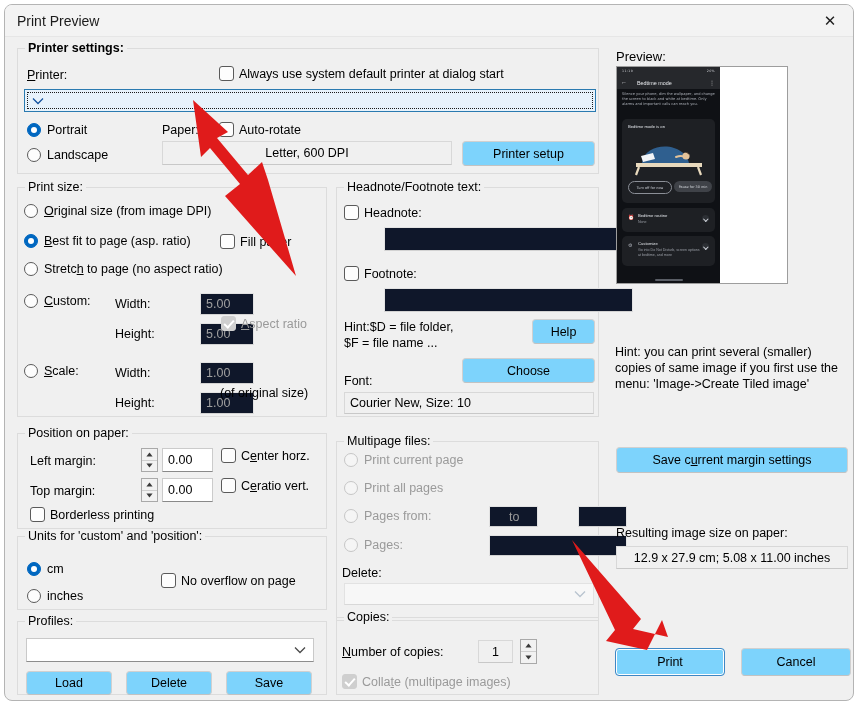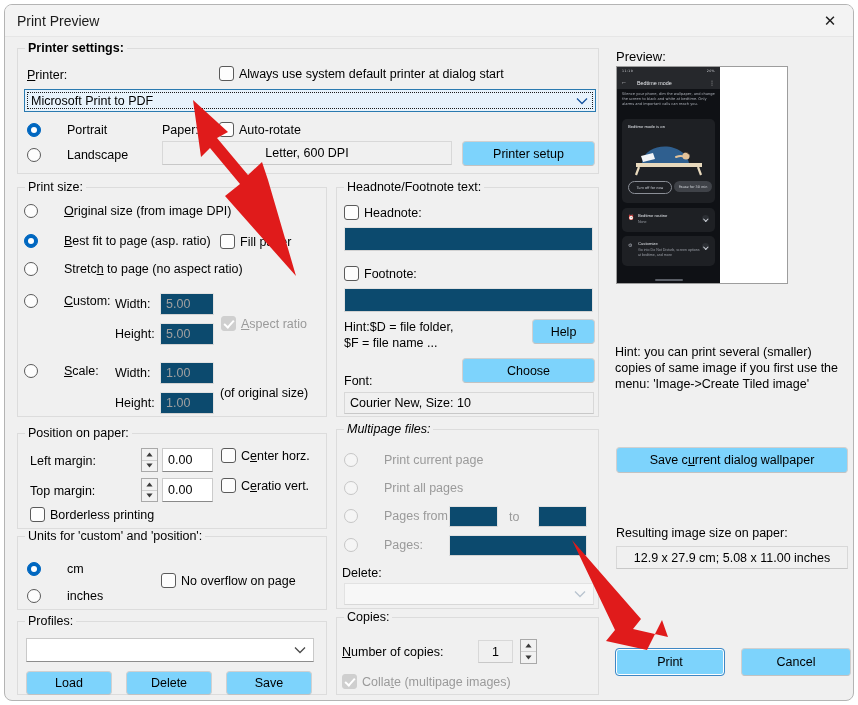--- a/index.html
+++ b/index.html
@@ -66,21 +66,20 @@
   .lbl { position: absolute; white-space: nowrap; font-size: 12.5px; color: #000; }
   .lbl.dim { color: #9a9a9a; }
   .u { text-decoration: underline; }
 
   
   .radio {
     position: absolute;
     display: flex; align-items: center;
     white-space: nowrap;
     cursor: default;
-    gap: 20px;
   }
   .radio .dot {
     width: 14px; height: 14px; border-radius: 50%;
     border: 1px solid #5a5a5a;
     background: #fdfdfd;
     box-sizing: border-box;
     margin-right: 6px;
     flex: 0 0 auto;
     position: relative;
   }
@@ -137,23 +136,24 @@
     border: 1px solid #cbcbcb;
     border-bottom: 1px solid #898989;
     font-size: 12.5px;
     color: #000;
     display: flex; align-items: center;
     padding: 0 5px;
     white-space: nowrap;
     overflow: hidden;
   }
   .field.flat {
-    background: #0c4a6e;
+    background: #0f172a;
     border: 1px solid #e2e2e2;
     border-bottom: 1px solid #d2d2d2;
+    margin-left: 40px;
   }
   .field.readonly {
     background: #f0f0f0;
     border: 1px solid #d8d8d8;
     border-bottom: 1px solid #c8c8c8;
   }
   .field.dimtext { color: #a0a0a0; }
   .field.center { justify-content: center; }
 
   
@@ -325,21 +325,20 @@
   <div class="lbl" style="left:22px; top:63px;">
     <span class="u">P</span><span>rinter:</span>
   </div>
 
   <div class="check" style="left:214px; top:61px;">
     <span class="box"></span>
     <span class="clabel">Always use system default printer at dialog start</span>
   </div>
 
   <div class="combo" id="printer-combo" style="left:19px; top:84px; width:572px; height:23px; position:absolute;">
-    <span class="cval">Microsoft Print to PDF</span>
     <span class="chev">
       <svg width="12" height="8" viewBox="0 0 12 8">
           <path d="M1 1.5 L6 6.5 L11 1.5" fill="none" stroke="#15539e" stroke-width="1.3"></path>
         </svg>
     </span>
     <span class="focusring"></span>
   </div>
 
   <div class="radio on" style="left:22px; top:118px;">
     <span class="dot"></span>
@@ -514,21 +513,21 @@
   </div>
   <div class="radio" style="left:22px; top:584px;">
     <span class="dot"></span>
     <span class="rlabel">inches</span>
   </div>
   <div class="check" style="left:156px; top:568px;">
     <span class="box"></span>
     <span class="clabel">No overflow on page</span>
   </div>
 
-  <div class="group" style="left:331px; top:424px; width:263px; height:180px;font-style:italic;">
+  <div class="group" style="left:331px; top:436px; width:263px; height:180px;">
     <div class="legend">Multipage files:</div>
   </div>
 
   <div class="radio disabled" style="left:339px; top:448px;">
     <span class="dot"></span>
     <span class="rlabel">Print current page</span>
   </div>
   <div class="radio disabled" style="left:339px; top:476px;">
     <span class="dot"></span>
     <span class="rlabel">Print all pages</span>
@@ -666,21 +665,21 @@
         <span class="rchev"></span>
       </div>
 
       <div class="ph-navbar"></div>
     </div>
   </div>
 
   <div class="hint" style="left:610px; top:339px; width:235px;">Hint: you can print several (smaller) copies of same image if you first use the menu: 'Image-&gt;Create Tiled image'</div>
 
   <div class="btn" style="left:611px; top:442px; width:232px; height:26px;">
-    <span>Save c<span class="u">u</span><span>rrent dialog wallpaper</span></span>
+    <span>Save c<span class="u">u</span><span>rrent margin settings</span></span>
   </div>
 
   <div class="lbl" style="left:611px; top:521px;">Resulting image size on paper:</div>
   <div class="field readonly center" style="left:611px; top:541px; width:232px; height:23px;">
     <span>12.9 x 27.9 cm; 5.08 x 11.00 inches</span>
   </div>
 
   <div class="btn primaryfocus" style="left:610px; top:643px; width:110px; height:28px;">
     <span>Print</span>
   </div>

